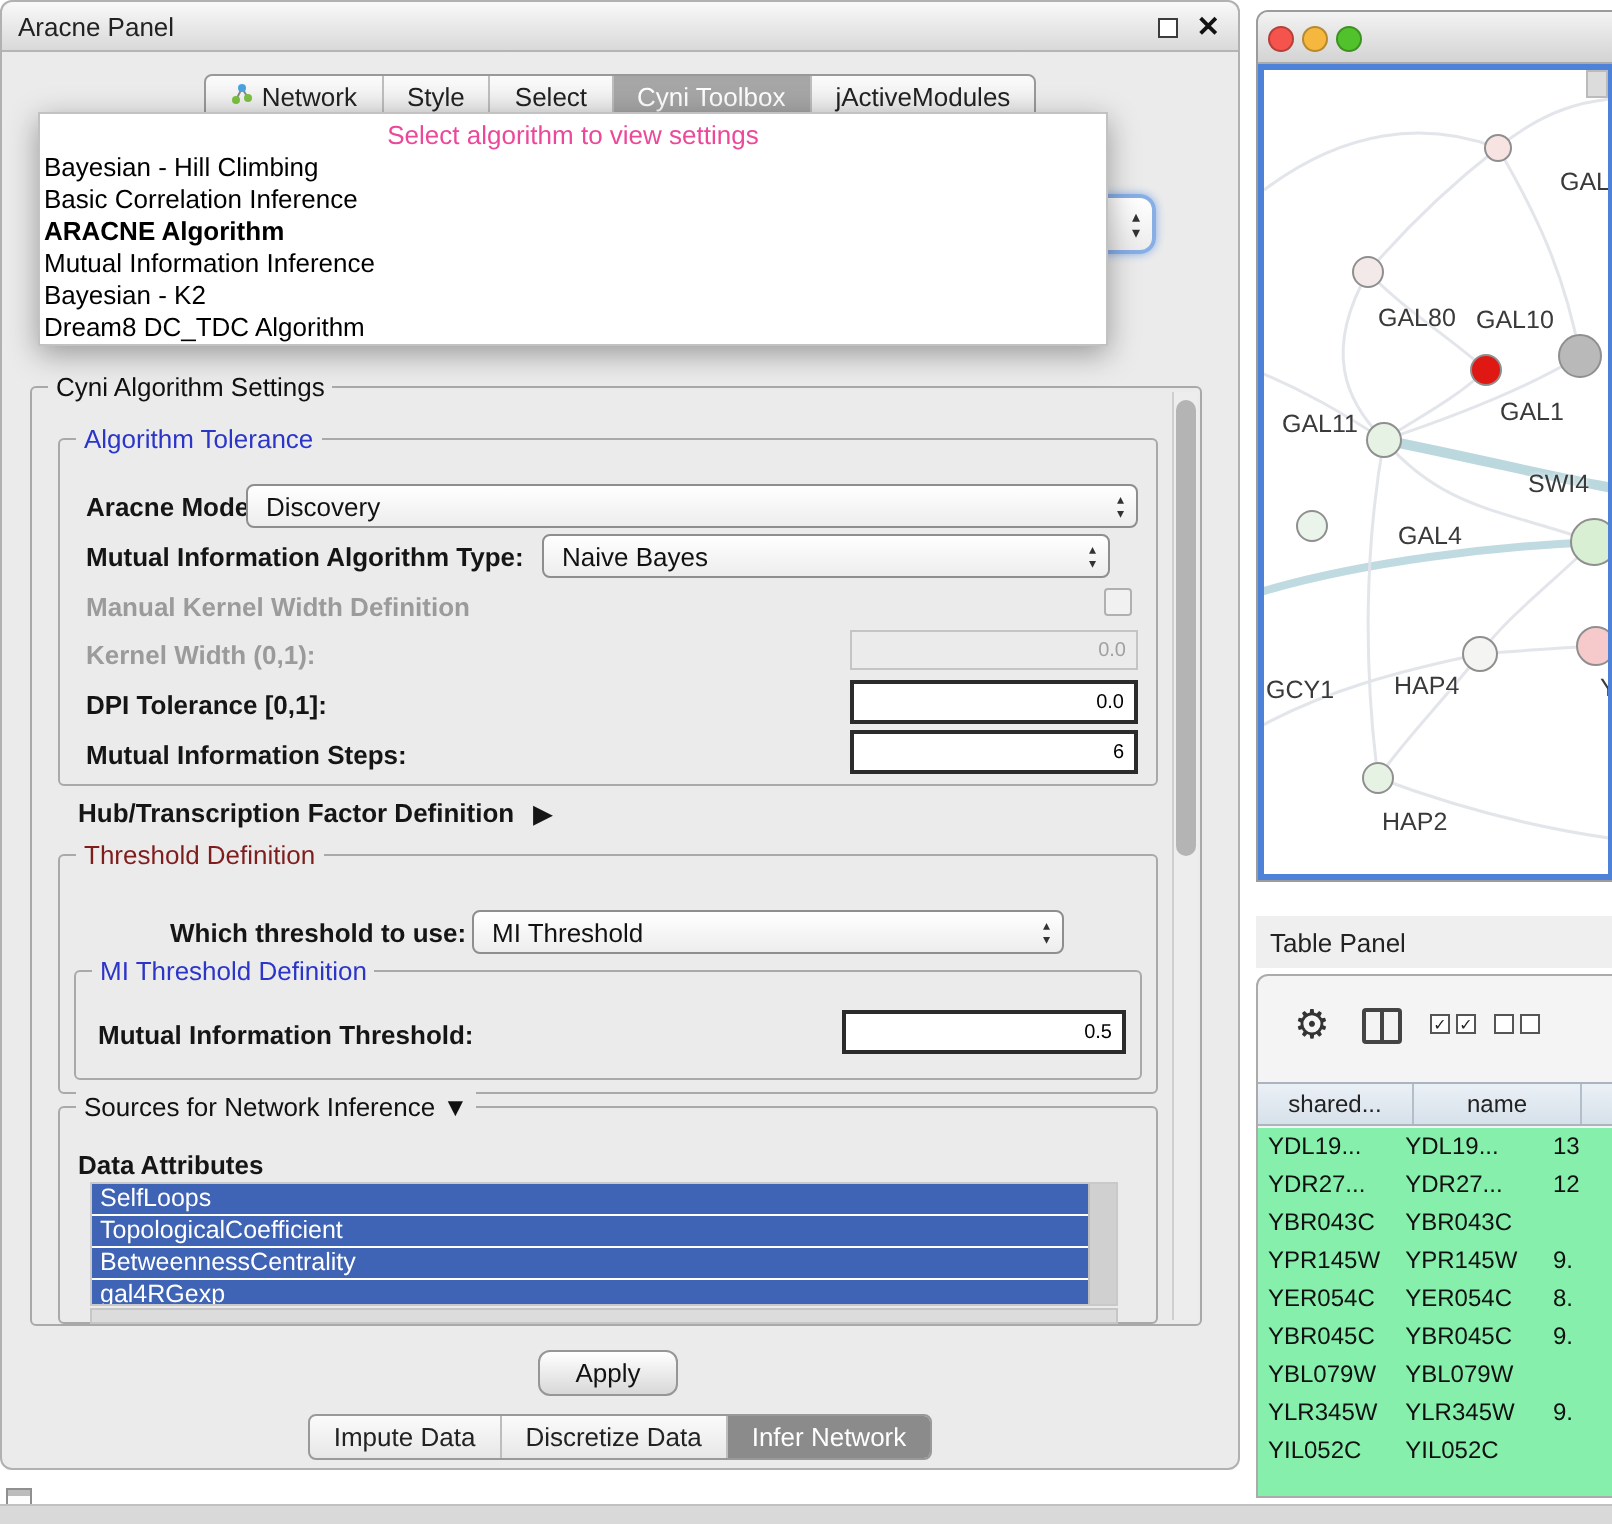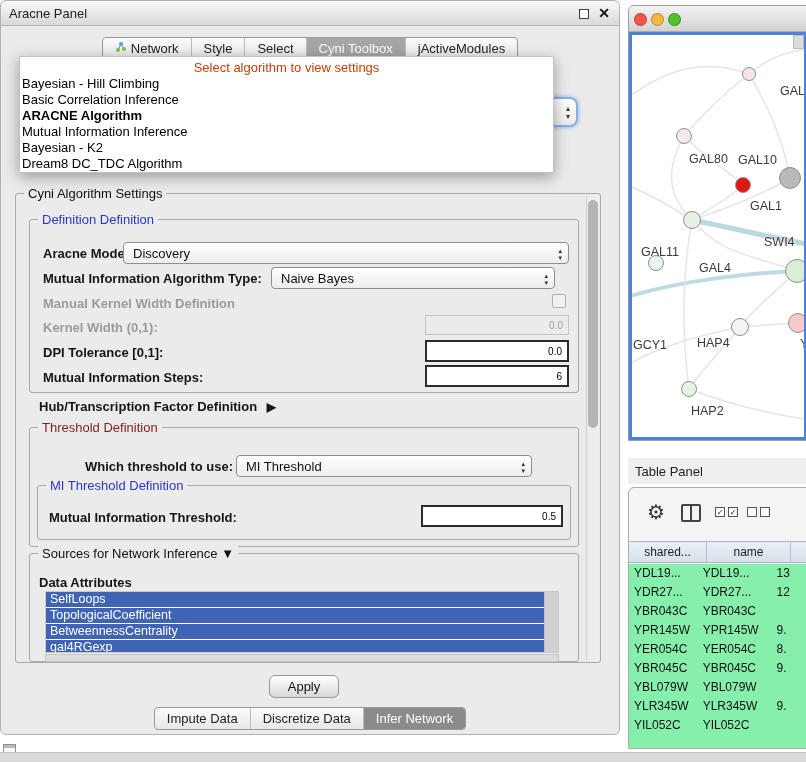--- a/index.html
+++ b/index.html
@@ -22,21 +22,21 @@
         background:linear-gradient(#fbfbfb,#e7e7e7); height:23px; }
   .seg { display:flex; align-items:center; gap:4px; padding:0 12px; font-size:13px; color:#222;
         border-left:1px solid #bdbdbd; cursor:default; }
   .seg:first-child { border-left:none;justify-content:space-between; }
   .seg.active { background:#a6a6a6; color:#fff; }
   .seg.activedark { background:#8b8b8b; color:#fff; }
 
   
   .popup { position:absolute; left:18px; top:55px; width:535px; height:117px; background:#fff;
         border:1px solid #c2c2c2; box-shadow:0 4px 14px rgba(0,0,0,0.35); z-index:30; padding-top:2px; }
-  .popup .prompt { text-align:center; color:#c2410c; font-size:13px; height:17px; line-height:17px; }
+  .popup .prompt { text-align:center; color:#ec4899; font-size:13px; height:17px; line-height:17px; }
   .popup .item { font-size:13px; height:16px; line-height:16px; padding-left:2px; color:#000; }
   .popup .item.selected { font-weight:bold; }
 
   
   .combo-stub { position:absolute; left:551px; top:96px; width:26px; height:30px; z-index:5;
         background:linear-gradient(#fff,#ececec); border:2px solid #88aee6; border-left:none;
         border-radius:0 8px 8px 0; box-shadow:0 0 5px #88aee6; }
   .combo-stub .arrows { position:absolute; right:6px; top:6px; font-size:8px; line-height:8px; color:#333; text-align:center; }
 
   
@@ -169,21 +169,21 @@
     </div>
 
     <div class="group" style="left:14px; top:192px; width:586px; height:470px;">
       <span class="gtitle">Cyni Algorithm Settings</span>
       <div class="vscroll">
           <div class="thumb"></div>
         </div>
     </div>
 
     <div class="group" style="left:28px; top:218px; width:550px; height:174px;">
-      <span class="gtitle blue">Definition Definition</span>
+      <span class="gtitle blue">Algorithm Tolerance</span>
     </div>
     <span class="flabel" style="left:42px; top:245px;">Aracne Mode:</span>
     <div class="combo" style="left:122px; top:241px; width:446px;">
       <span>Discovery</span>
       <span class="arrows"><span>▴</span><br><span>▾</span></span>
     </div>
     <span class="flabel" style="left:42px; top:270px;">Mutual Information Algorithm Type:</span>
     <div class="combo" style="left:270px; top:266px; width:284px;">
       <span>Naive Bayes</span>
       <span class="arrows"><span>▴</span><br><span>▾</span></span>
@@ -285,21 +285,21 @@
         <span class="node" style="left: 103px; top: 142px; width: 16px; height: 16px; background: rgb(224, 24, 19);"></span>
         <span class="node" style="left: 51px; top: 176px; width: 18px; height: 18px; background: rgb(230, 242, 228);"></span>
         <span class="node" style="left: 153px; top: 224px; width: 24px; height: 24px; background: rgb(216, 239, 212);"></span>
         <span class="node" style="left: 99px; top: 283px; width: 18px; height: 18px; background: rgb(244, 244, 242);"></span>
         <span class="node" style="left: 156px; top: 278px; width: 20px; height: 20px; background: rgb(246, 202, 202);"></span>
         <span class="node" style="left: 49px; top: 346px; width: 16px; height: 16px; background: rgb(230, 242, 228);"></span>
         <span class="node" style="left: 16px; top: 220px; width: 16px; height: 16px; background: rgb(234, 244, 234);"></span>
         <span class="nlabel" style="left: 148px; top: 49px;">GAL8</span>
         <span class="nlabel" style="left: 57px; top: 117px;">GAL80</span>
         <span class="nlabel" style="left: 106px; top: 118px;">GAL10</span>
-        <span class="nlabel" style="left: 9px; top: 170px; margin-top: 40px;">GAL11</span>
+        <span class="nlabel" style="left: 9px; top: 170px;">GAL11</span>
         <span class="nlabel" style="left: 118px; top: 164px;">GAL1</span>
         <span class="nlabel" style="left: 132px; top: 200px;">SWI4</span>
         <span class="nlabel" style="left: 67px; top: 226px;">GAL4</span>
         <span class="nlabel" style="left: 1px; top: 303px;">GCY1</span>
         <span class="nlabel" style="left: 65px; top: 301px;">HAP4</span>
         <span class="nlabel" style="left: 168px; top: 302px;">Y</span>
         <span class="nlabel" style="left: 59px; top: 369px;">HAP2</span>
       </div>
   </div>
 

